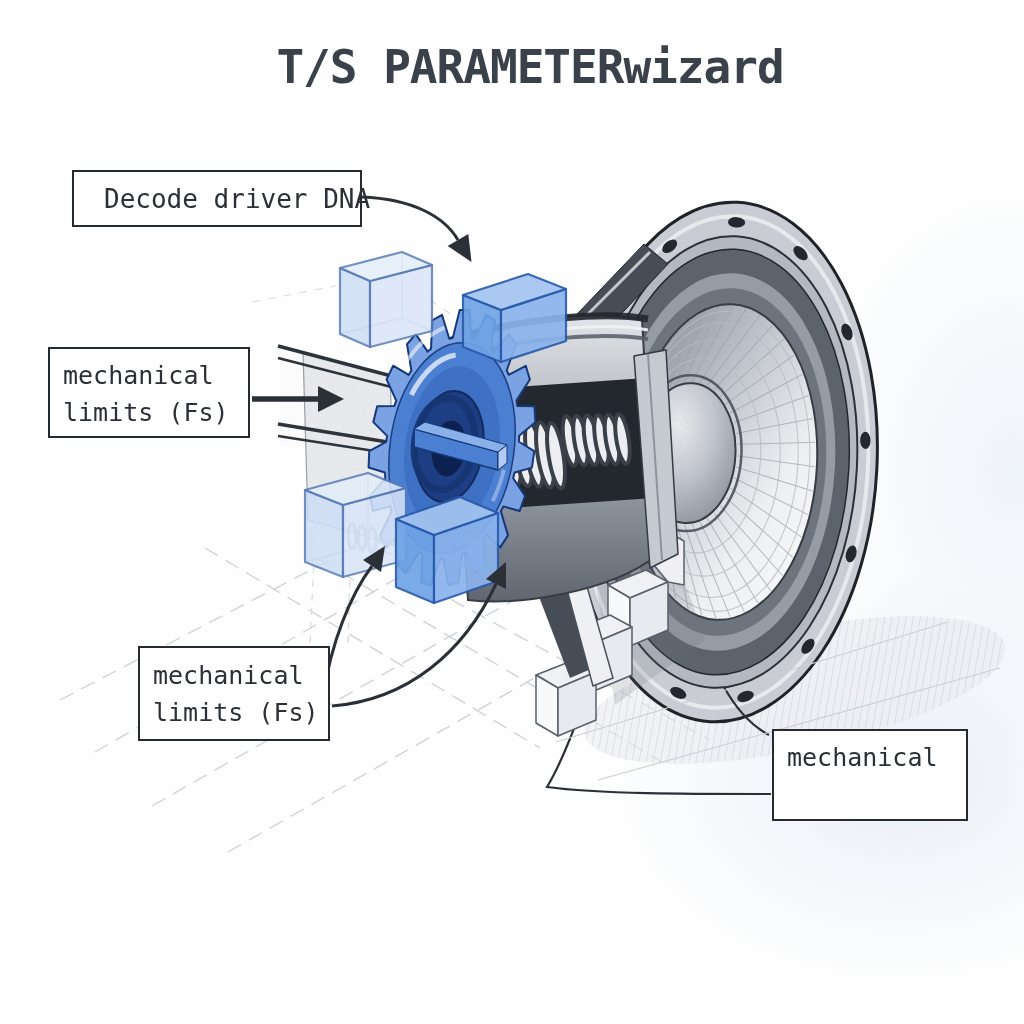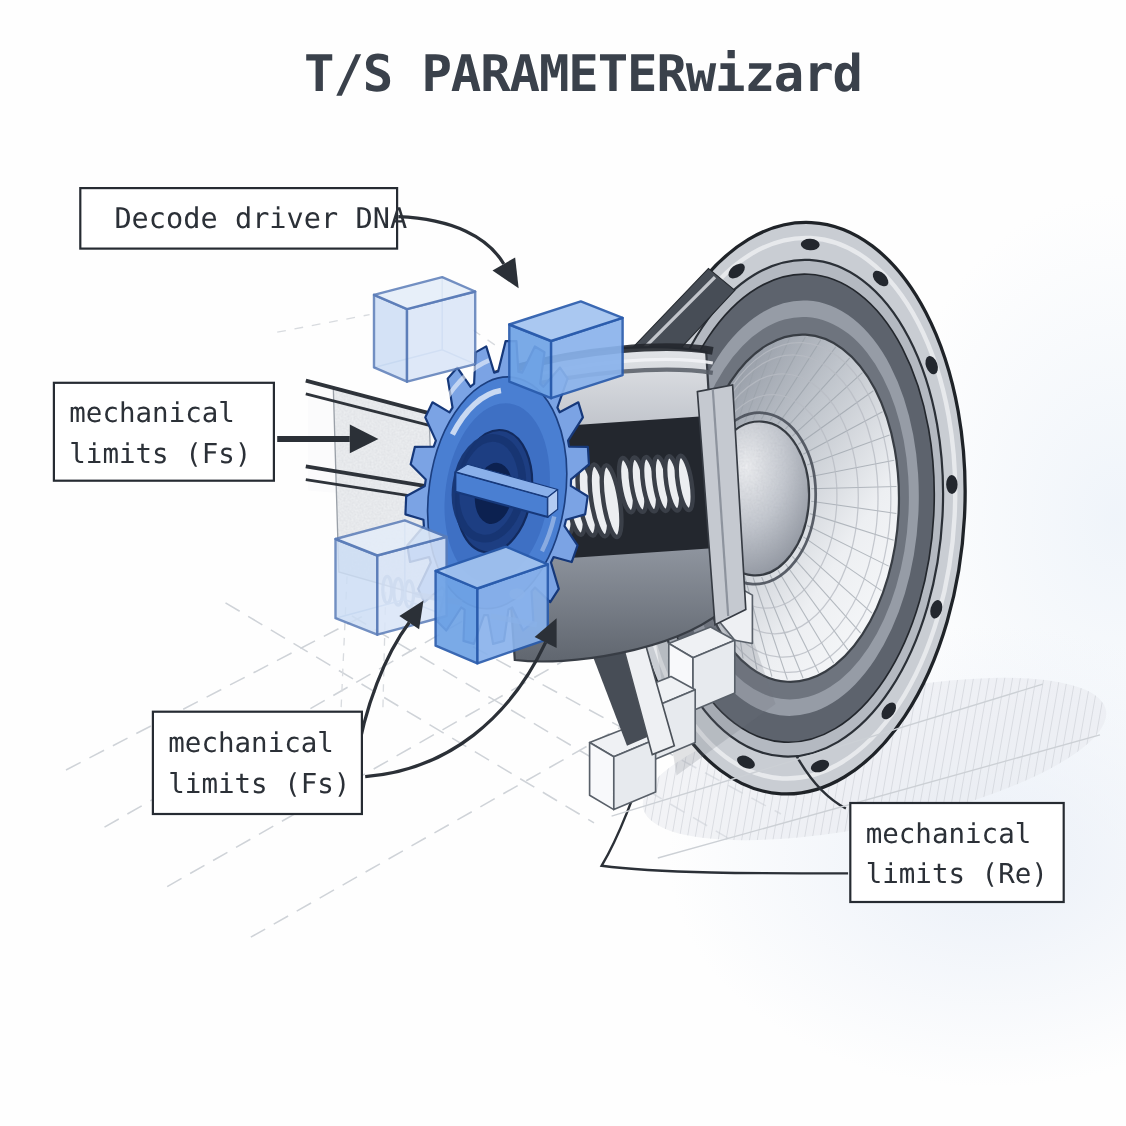--- a/index.html
+++ b/index.html
@@ -301,16 +301,15 @@
 <div class="callout" id="c-mech-top">
   <span class="ln">mechanical</span>
   <span class="ln">limits (Fs)</span>
 </div>
 <div class="callout" id="c-mech-bottom">
   <span class="ln">mechanical</span>
   <span class="ln">limits (Fs)</span>
 </div>
 <div class="callout" id="c-electrical">
   <span class="ln">mechanical</span>
-  <span class="ln">limits (Re)</span>
 </div>
 
 </div>
 
 </body></html>

